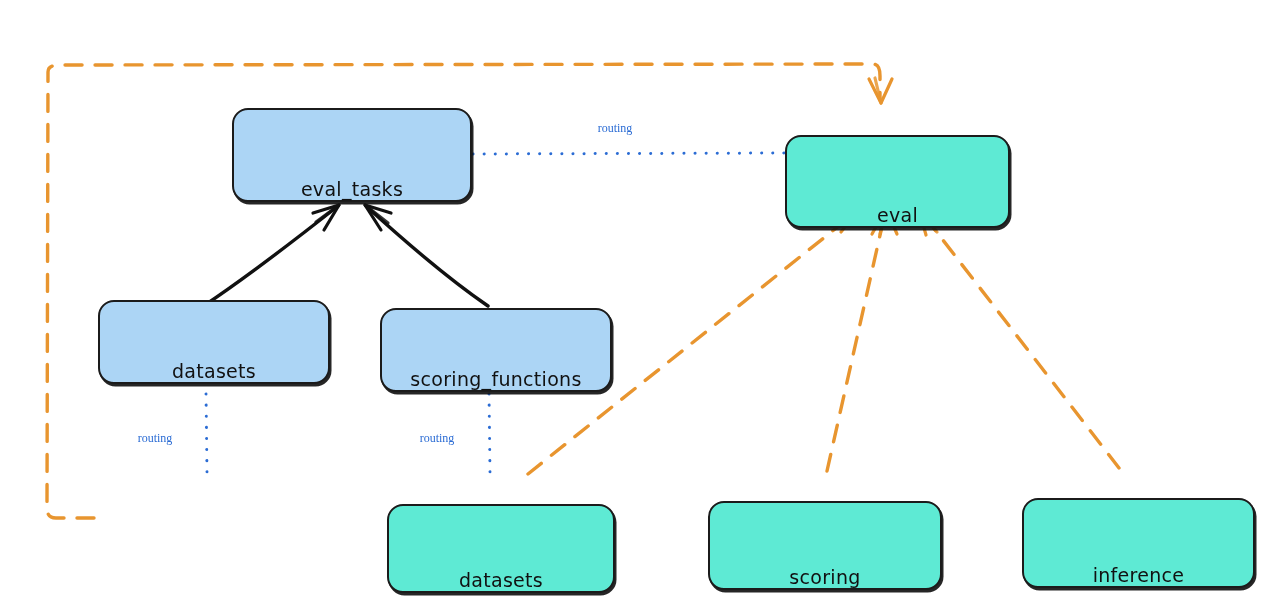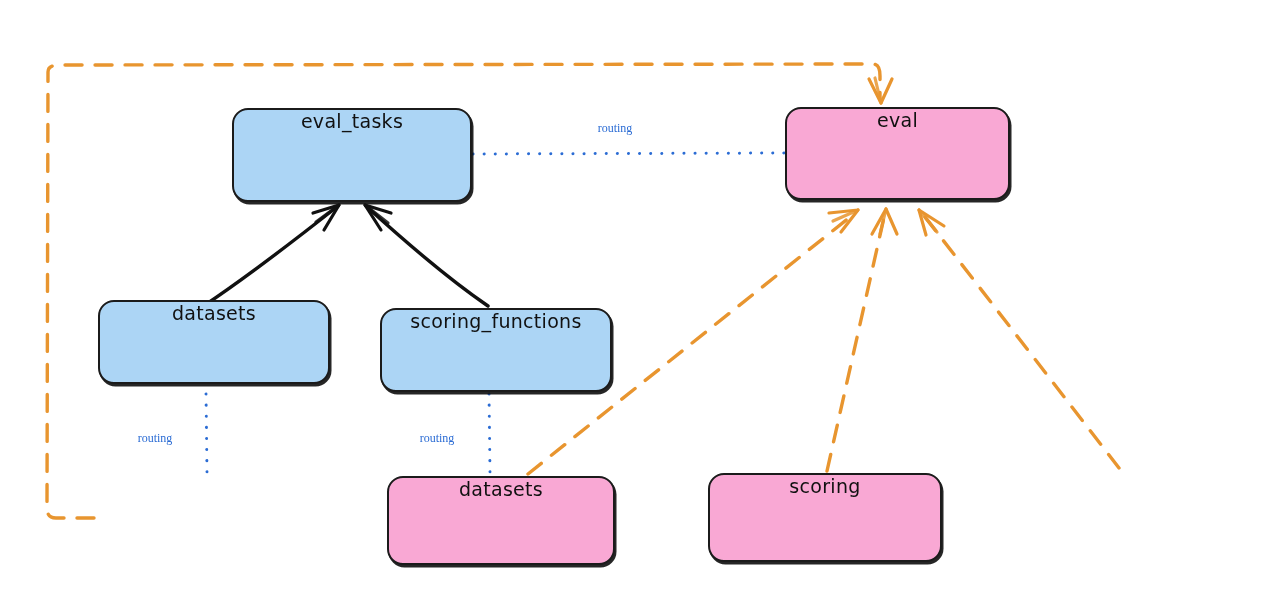--- a/index.html
+++ b/index.html
@@ -23,28 +23,28 @@
     left: 0;
     top: 0;
     width: 1280px;
     height: 596px;
     pointer-events: none;
   }
   .node {
     position: absolute;
     box-sizing: border-box;
     display: flex;
-    align-items: flex-start;
+    align-items: flex-end;
     justify-content: center;
     border: 2.6px solid #1b1b1b;
     border-radius: 16px;
     box-shadow: 1.5px 2.5px 0 0 rgba(20,20,20,0.92);
   }
   .node.blue  { background: #ACD5F5; }
-  .node.green { background: #f9a8d4; }
+  .node.green { background: #5eead4; margin-top: 28px; }
   .node-label {
     font-family: "DejaVu Sans", sans-serif;
     font-size: 19px;
     font-weight: 400;
     color: #111111;
     letter-spacing: 0.3px;
     white-space: nowrap;
     user-select: none;
   }
   .edge-label {
@@ -160,20 +160,23 @@
 
 
   <div class="node green" style="left:387px; top:476px; width:228px; height:89px;">
     <span class="node-label">datasets</span>
   </div>
 
   <div class="node green" style="left:708px; top:473px; width:234px; height:89px;">
     <span class="node-label">scoring</span>
   </div>
 
+  <div class="node green" style="left:1022px; top:470px; width:233px; height:90px;">
+    <span class="node-label">inference</span>
+  </div>
 
   <span class="edge-label" style="left:615px; top:128px;">routing</span>
 
   <span class="edge-label" style="left:155px; top:438px;">routing</span>
 
   <span class="edge-label" style="left:437px; top:438px;">routing</span>
 
 </div>
 
 </body></html>

